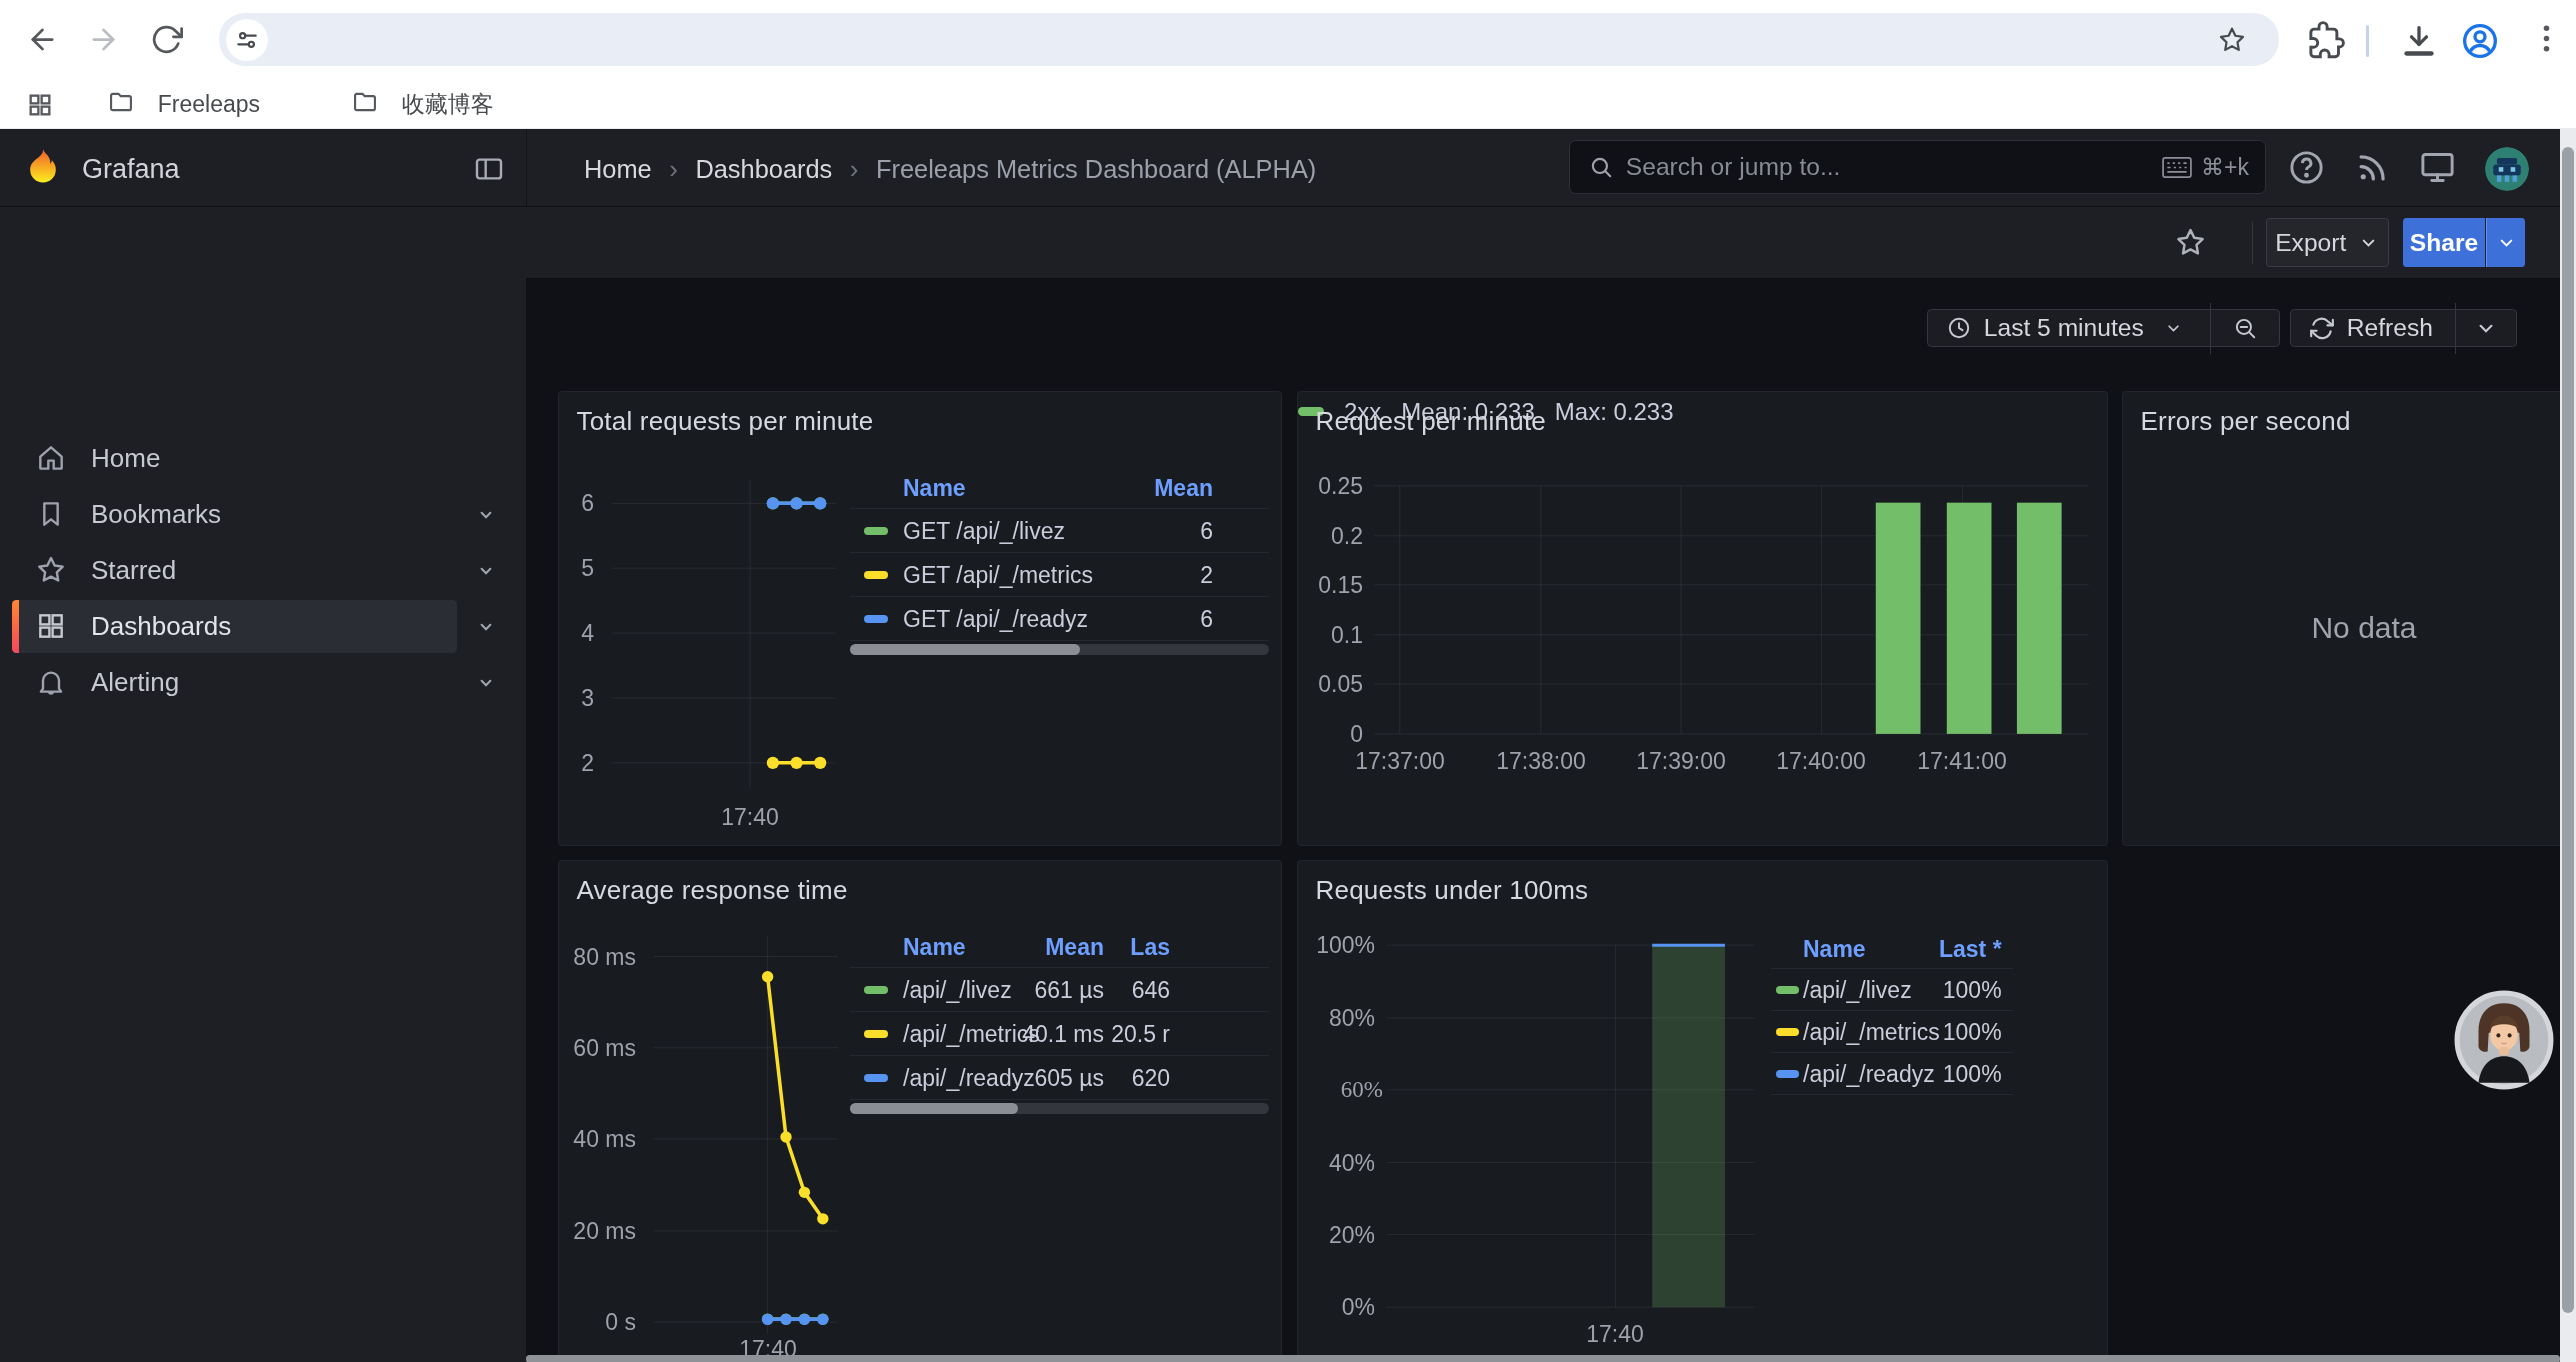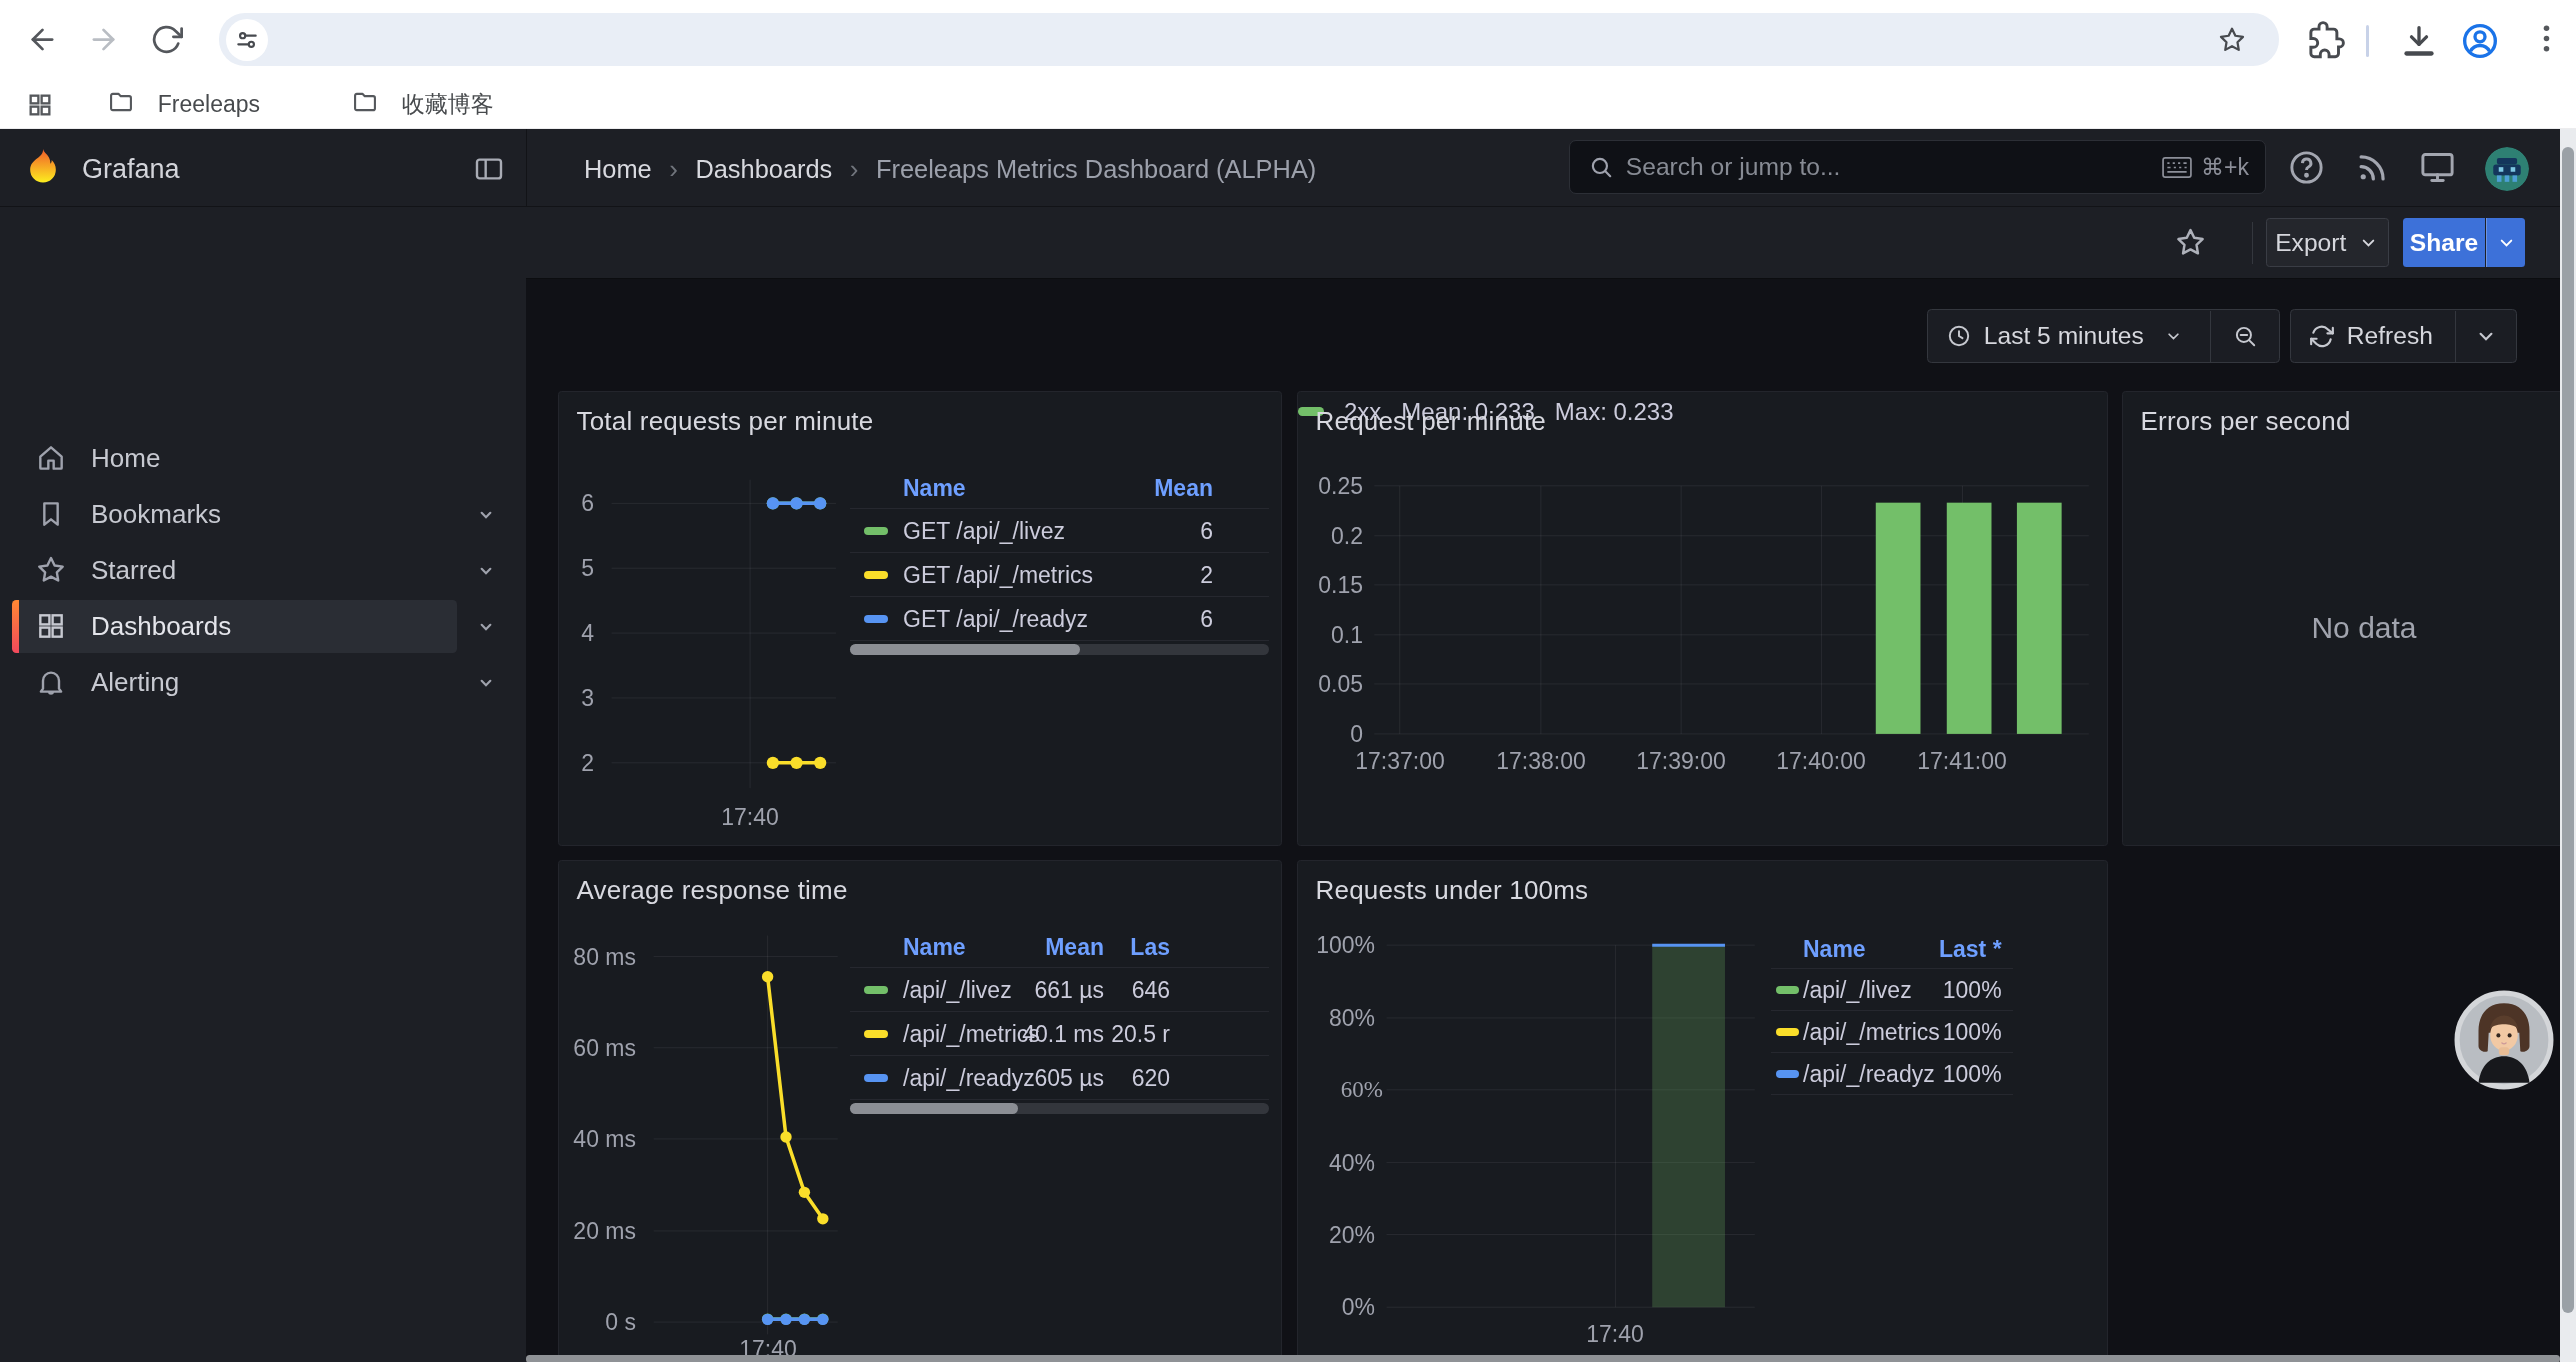--- a/index.html
+++ b/index.html
@@ -61,21 +61,21 @@
   .btn{position:absolute;height:49px;border-radius:3.5px;font-size:24.6px;display:flex;align-items:center;justify-content:center;gap:10.5px}
   .btn-sec{background:#24262c;border:0.9px solid #3a3d45;color:#d6d7dd}
   .btn-blue{background:var(--accent);color:#fff;font-weight:bold}
   .btn svg{width:23px;height:23px}
   .k-export{left:1740px;top:11.4px;width:123px}
   .k-share{left:1877px;top:11.4px;width:82px;border-radius:3.5px 0 0 3.5px}
   .k-share-chev{left:1960px;top:11.4px;width:39px;border-radius:0 3.5px 3.5px 0;border-left:0.9px solid rgba(255,255,255,.25)}
   .canvas{position:absolute;left:526px;top:150px;width:2034px;height:1084px;background:var(--canvas);overflow:hidden}
 
   
-  .tgroup{position:absolute;top:30px;height:54px;background:#1b1d23;border:0.9px solid #34373e;border-radius:4.4px;color:#d6d7dd;font-size:24.6px;display:flex;align-items:center}
+  .tgroup{position:absolute;top:30px;height:38px;background:#1b1d23;border:0.9px solid #34373e;border-radius:4.4px;color:#d6d7dd;font-size:24.6px;display:flex;align-items:center}
   .tgroup svg{width:26px;height:26px;color:#c6c8cf}
   .tg-time{left:1401px;width:353px}
   .tg-refresh{left:1764px;width:227px}
   .tg-sep{width:0.9px;height:51px;background:#34373e}
 
   
   .panel{position:absolute;background:var(--panel);border:0.9px solid #23252c;border-radius:3.5px;overflow:hidden}
   .p1{left:32px;top:112px;width:724px;height:455px}
   .p2{left:771px;top:112px;width:811px;height:455px}
   .p3{left:1596px;top:112px;width:484px;height:455px}

